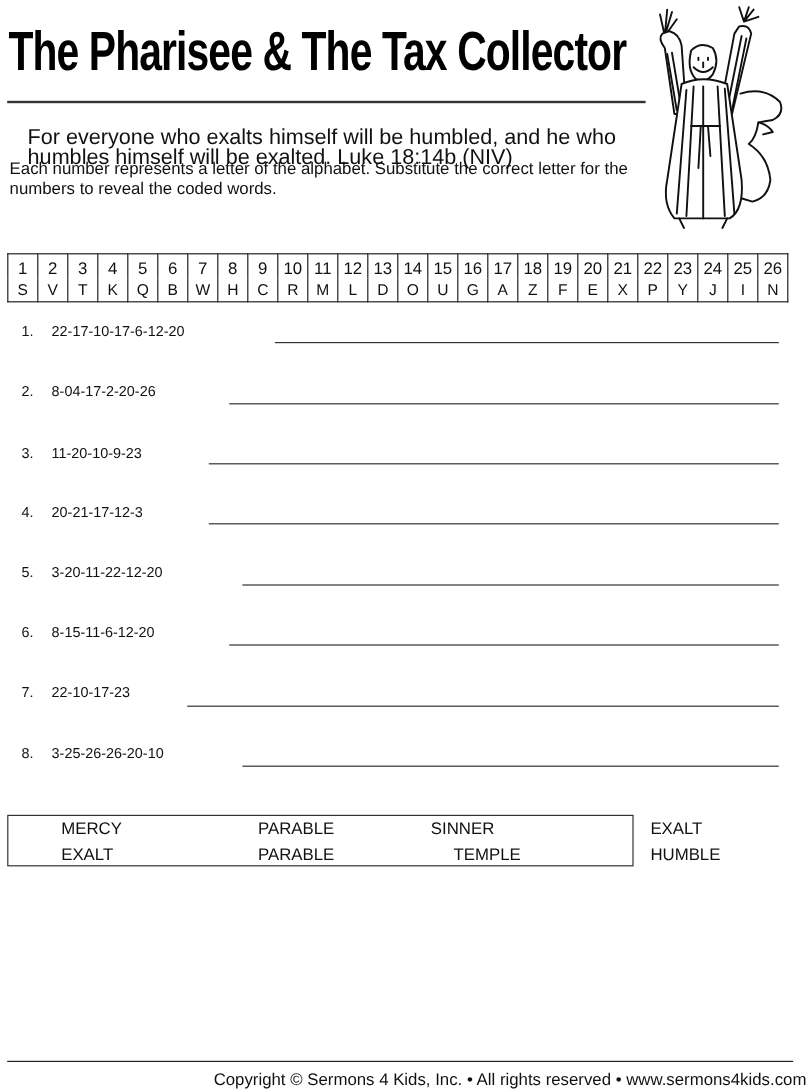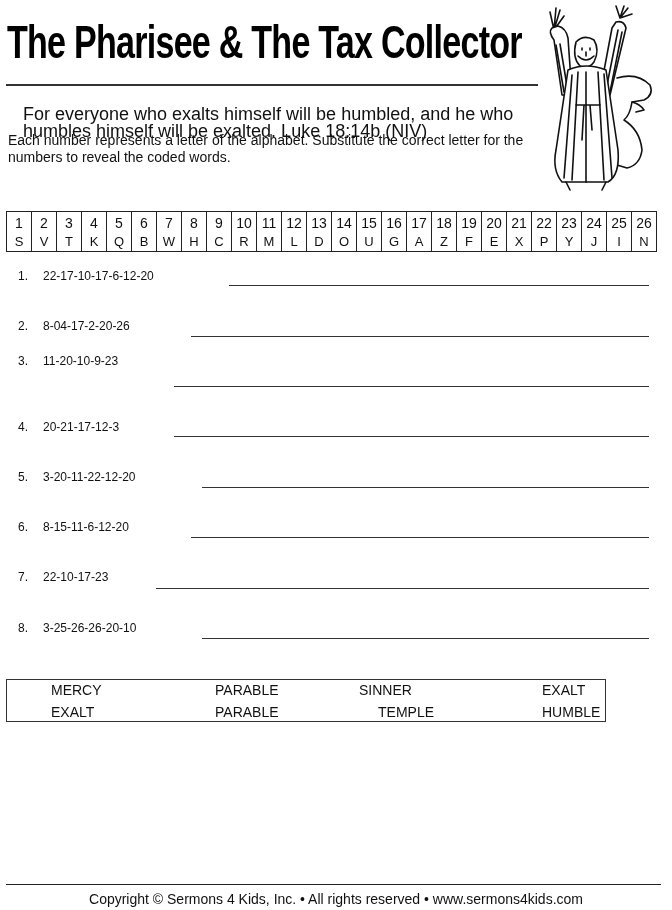--- a/index.html
+++ b/index.html
@@ -15,25 +15,25 @@
     .instr { position: absolute; left: 8px; top: 132px; width: 528px; font-size: 14px; line-height: 17px; margin: 0; }
     .illustration { position: absolute; left: 532px; top: 0; width: 140px; height: 195px; }
     .cipher { position: absolute; left: 6px; top: 211px; border-collapse: collapse; }
     .cipher td { width: 24px; height: 18px; border: 1px solid #222; padding: 0; text-align: center;
                  font-size: 14px; line-height: 17px; }
     .cipher tr.num td { border-bottom: none; padding-top: 2px; }
     .cipher tr.let td { border-top: none; font-size: 13px; padding-bottom: 1px; }
     .q { position: absolute; left: 18px; font-size: 12px; line-height: 18px; white-space: nowrap; }
     .q .n { display: inline-block; width: 25px; }
     .ans { position: absolute; height: 0; border-top: 1.5px solid #333; }
-    .bank { position: absolute; left: 6px; top: 679px; width: 600px; height: 43px;
+    .bank { position: absolute; left: 6px; top: 679px; width: 522px; height: 43px;
             border: 1.5px solid #333; box-sizing: border-box; }
     .bank .w { position: absolute; font-size: 14px; line-height: 18px; }
     .rule-bottom { position: absolute; left: 6px; top: 884px; width: 655px; border-top: 1.5px solid #222; }
-    .footer { position: absolute; left: 0; top: 890px; width: 672px; text-align: center; font-size: 14px; line-height: 18px; }
+    .footer { position: absolute; left: 0; top: 890px; width: 672px; text-align: right; font-size: 14px; line-height: 18px; }
   </style>
 </head>
 <body>
 
 <h1 class="title">The Pharisee &amp; The Tax Collector</h1>
 <div class="rule-top"></div>
 <p class="verse">For everyone who exalts himself will be humbled, and he who humbles himself will be exalted. Luke 18:14b (NIV)</p>
 <p class="instr">Each number represents a letter of the alphabet.  Substitute the correct letter for the numbers to reveal the coded words.</p>
 
 <svg class="illustration" viewBox="0 0 140 195">
@@ -125,21 +125,21 @@
 <div class="q" style="top:267px">
   <span class="n">1.</span><span>22-17-10-17-6-12-20</span>
 </div>
 <div class="ans" style="left:229px; top:285px; width:420px"></div>
 
 <div class="q" style="top:317px">
   <span class="n">2.</span><span>8-04-17-2-20-26</span>
 </div>
 <div class="ans" style="left:191px; top:336px; width:458px"></div>
 
-<div class="q" style="top:352px">
+<div class="q" style="top:369px">
   <span class="n">3.</span><span>11-20-10-9-23</span>
 </div>
 <div class="ans" style="left:174px; top:386px; width:475px"></div>
 
 <div class="q" style="top:418px">
   <span class="n">4.</span><span>20-21-17-12-3</span>
 </div>
 <div class="ans" style="left:174px; top:436px; width:475px"></div>
 
 <div class="q" style="top:468px">

